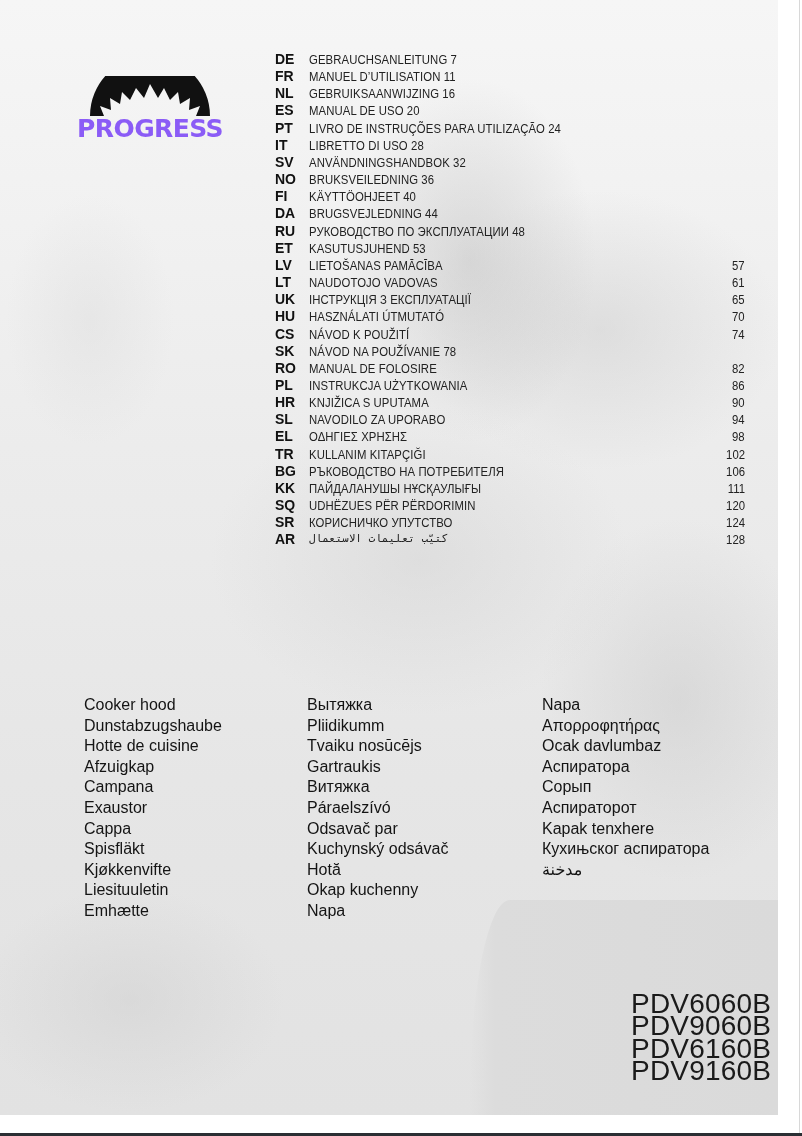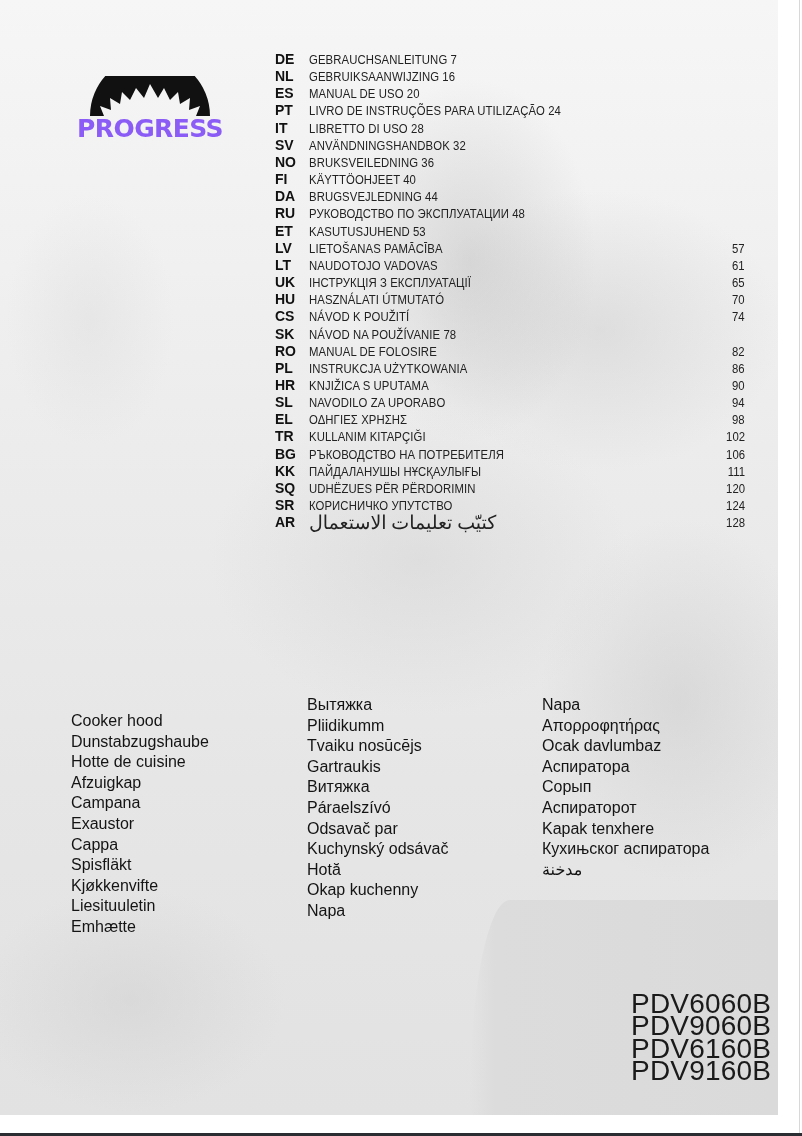--- a/index.html
+++ b/index.html
@@ -53,26 +53,26 @@
     position: absolute; left: 0; top: 0; font-weight: bold; font-size: 14px; color: #111;
   }
   .toc-title {
     position: absolute; left: 34px; top: 0; color: #222;
     transform: scaleX(0.86); transform-origin: left center; letter-spacing: 0.1px;
   }
   .toc-page {
     position: absolute; right: 2px; top: 0; color: #222;
     transform: scaleX(0.86); transform-origin: right center;
   }
-  .toc-title.arabic { font-family: Liberation Serif, serif; font-size: 19px; transform: none; }
+  .toc-title.arabic { font-family: Liberation Mono, monospace; font-size: 11px; transform: none; }
 
   
   .names { position: absolute; top: 695px; font-size: 16px; color: #141414; }
   .names div { height: 20.6px; line-height: 20.6px; white-space: nowrap; }
-  .col1 { left: 71px; margin-top: 16px; }
+  .col1 { left: 84px; }
   .col2 { left: 307px; }
   .col3 { left: 542px; }
 
   
   .models { position: absolute; left: 631px; top: 993px; font-size: 28px; color: #1a1a1a; }
   .models div { height: 22.4px; line-height: 22.4px; letter-spacing: 0.2px; }
 </style>
 </head>
 <body>
 
@@ -86,20 +86,25 @@
   <svg width="124" height="40" viewBox="0 0 124 40">
     <path fill="#111" d="M2,40 A60,60 0 0 1 122,40 L108,40 L112,30 L101,34 L102,22 L92,28 L90,16 L82,24 L76,12 L70,22 L62,8 L56,22 L48,12 L42,24 L34,16 L32,28 L22,22 L23,34 L12,30 L16,40 Z"></path>
   </svg>
   <div class="logo-text">PROGRESS</div>
 </div>
 
 <div class="toc" id="toc">
     <div class="toc-row">
       <span class="toc-code">DE</span>
       <span class="toc-title">GEBRAUCHSANLEITUNG 7</span>
+      <span class="toc-page"></span>
+    </div>
+    <div class="toc-row">
+      <span class="toc-code">FR</span>
+      <span class="toc-title">MANUEL D’UTILISATION 11</span>
       <span class="toc-page"></span>
     </div>
     <div class="toc-row">
       <span class="toc-code">NL</span>
       <span class="toc-title">GEBRUIKSAANWIJZING 16</span>
       <span class="toc-page"></span>
     </div>
     <div class="toc-row">
       <span class="toc-code">ES</span>
       <span class="toc-title">MANUAL DE USO 20</span>

